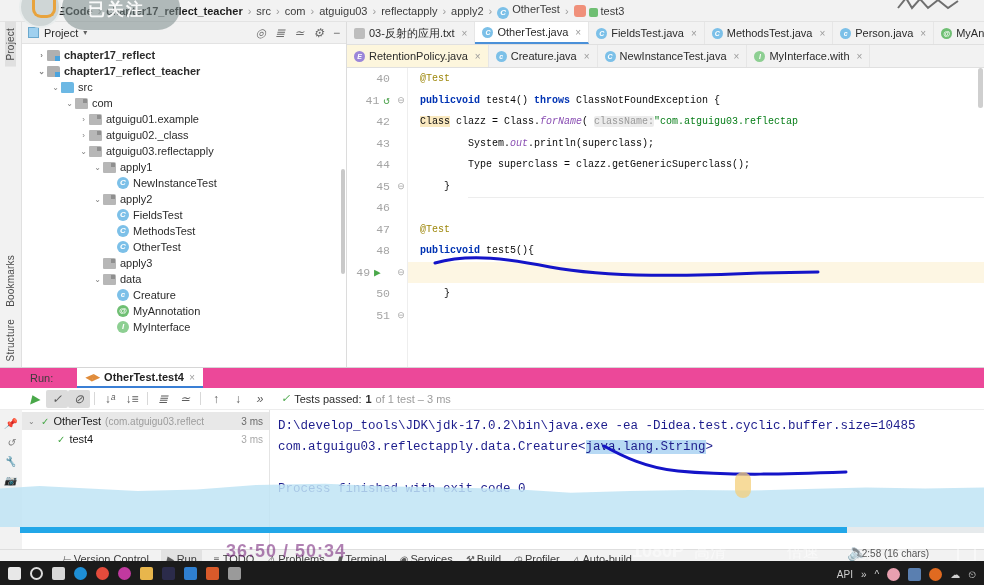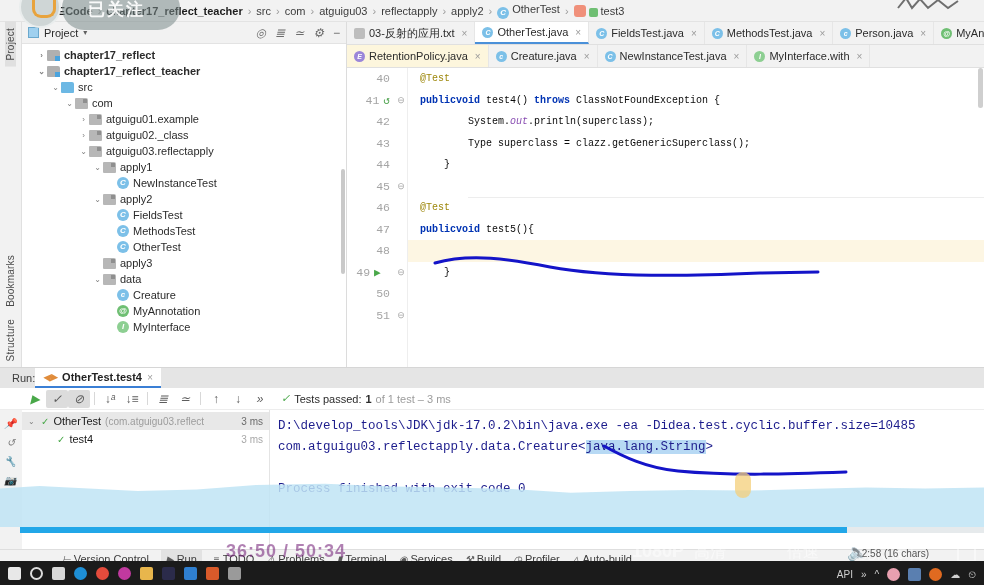--- a/index.html
+++ b/index.html
@@ -98,22 +98,22 @@
   .itl { font-style:italic; color:#8a4fb3;}
   .hint { background:#ececec; color:#999; border-radius:2px; font-style:normal;}
   .box { background:#fae9c0; }
   .sep-line { position:absolute; left:60px; right:0; height:1px; background:#ededed;}
   .greenarr { color:#49a849; font-size:11px; }
   .recyc { color:#4ba14b; font-size:11px; }
 
   
   .runpanel { height:182px; flex:0 0 182px; background:#fff; display:flex; flex-direction:column;
      border-top:1px solid #d6d6d6; }
-  .run-head { height:20px; flex:0 0 20px; background:#e5e5e5; display:flex; align-items:center;
-     padding-left:12px; gap:0; font-size:11px;}
+  .run-head { height:20px; flex:0 0 20px; background:#ec4899; display:flex; align-items:center;
+     padding-left:30px; gap:24px; font-size:11px;}
   .run-label { color:#3c3c3c; }
   .run-tab { display:flex; align-items:center; gap:5px; padding:0 8px; height:20px;
      background:#fff; border-bottom:2px solid #3a7fd5; font-weight:bold; color:#222; }
   .run-tab .x { color:#a0a0a0; font-weight:normal; font-size:10px;}
   .run-tb { height:22px; flex:0 0 22px; display:flex; align-items:center; gap:0;
      background:#fff; padding-left:24px; border-bottom:1px solid #ededed;}
   .tbi { width:22px; height:18px; display:flex; align-items:center; justify-content:center;
      color:#5d5d5d; font-size:12px; }
   .tbi.on { background:#dcdcdc; border-radius:2px;}
   .tb-div { width:1px; height:13px; background:#d8d8d8; margin:0 4px;}
@@ -428,20 +428,21 @@
             <div class="fold"></div>
             <div class="fold"></div>
             <div class="fold"></div>
             <div class="fold">⊖</div>
             <div class="fold"></div>
             <div class="fold">⊖</div>
           </div>
         <div class="codelines" id="codelines">
             <div class="cline">        <span class="ann-t">@Test</span></div>
             <div class="cline">    <span class="kw">public</span> <span class="kw">void</span> test4() <span class="kw">throws</span> ClassNotFoundException {</div>
+            <div class="cline">        <span class="box">Class</span> clazz = Class.<span class="itl">forName</span>( <span class="hint">className:</span> <span class="str">"com.atguigu03.reflectap</span></div>
             <div class="cline">        System.<span class="itl">out</span>.println(superclass);</div>
             <div class="cline">        Type superclass = clazz.getGenericSuperclass();</div>
             <div class="cline">    }</div>
             <div class="cline"></div>
             <div class="cline">    <span class="ann-t">@Test</span></div>
             <div class="cline">    <span class="kw">public</span> <span class="kw">void</span> test5(){</div>
             <div class="cline hl"></div>
             <div class="cline">    }</div>
             <div class="sep-line" style="top: 129px;"></div>
           </div>

